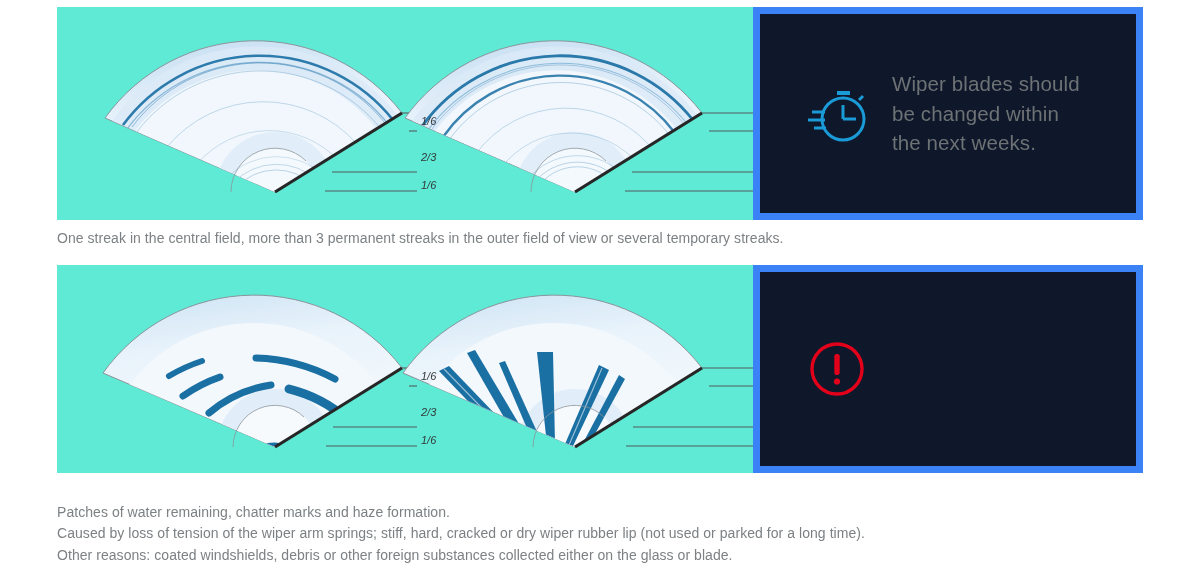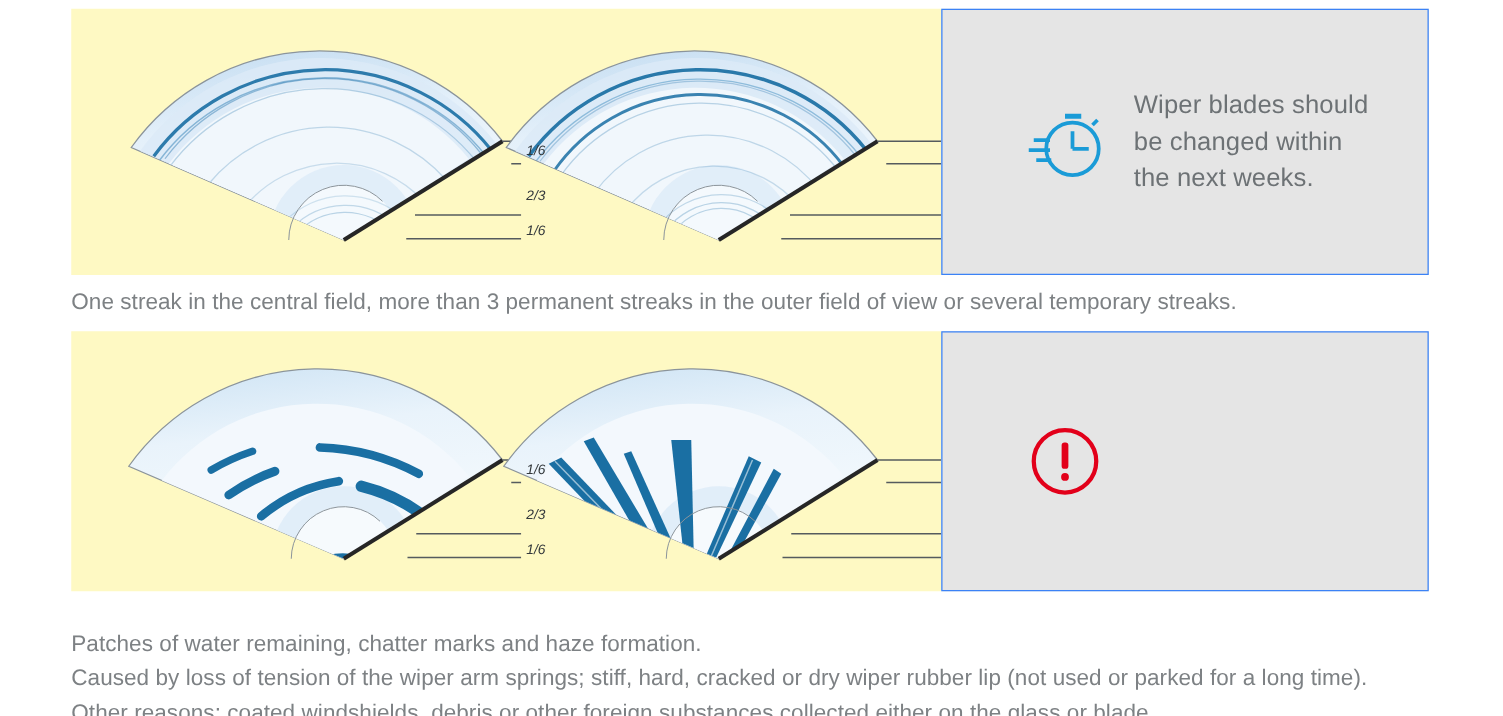--- a/index.html
+++ b/index.html
@@ -12,33 +12,32 @@
   .sheet{position:relative;width:1202px;height:573px;}
 
   
   .row{position:absolute;left:57px;width:1086px;display:flex;}
   .row-1{top:7px;height:213px;}
   .row-2{top:265px;height:208px;}
 
   .fig-panel{
     position:relative;
     width:696px;height:100%;
-    background:#fef9c3;
+    background:#5eead4;
     flex:0 0 696px;
     overflow:hidden;
   }
   .msg-panel{
     position:relative;
     flex:1 1 auto;
-    background:#e5e5e5;
-    border:1px solid #3b82f6;
+    background:#0f172a;
+    border:7px solid #3b82f6;
     box-sizing:border-box;
     display:flex;
     align-items:center;
-    padding-left:21px;
   }
 
   .msg-inner{display:flex;align-items:center;padding-left:44px;gap:22px;}
   .msg-icon{flex:0 0 auto;width:66px;height:66px;}
   .msg-text{
     color:#6d7275;
     font-size:20.5px;
     line-height:1.45;
     letter-spacing:.1px;
     white-space:pre-line;
@@ -46,21 +45,21 @@
 
   
   .fan{position:absolute;top:0;}
   .fan-a{left:0;}
   .fan-b{left:340px;}
 
   
   .caption{
     position:absolute;left:57px;
     color:#7d8184;
-    font-size:18px;
+    font-size:14px;
     line-height:1.52;
     letter-spacing:.05px;
     white-space:pre-line;
   }
   .caption-1{top:228px;}
   .caption-2{top:502px;}
 </style>
 </head>
 <body>
 

